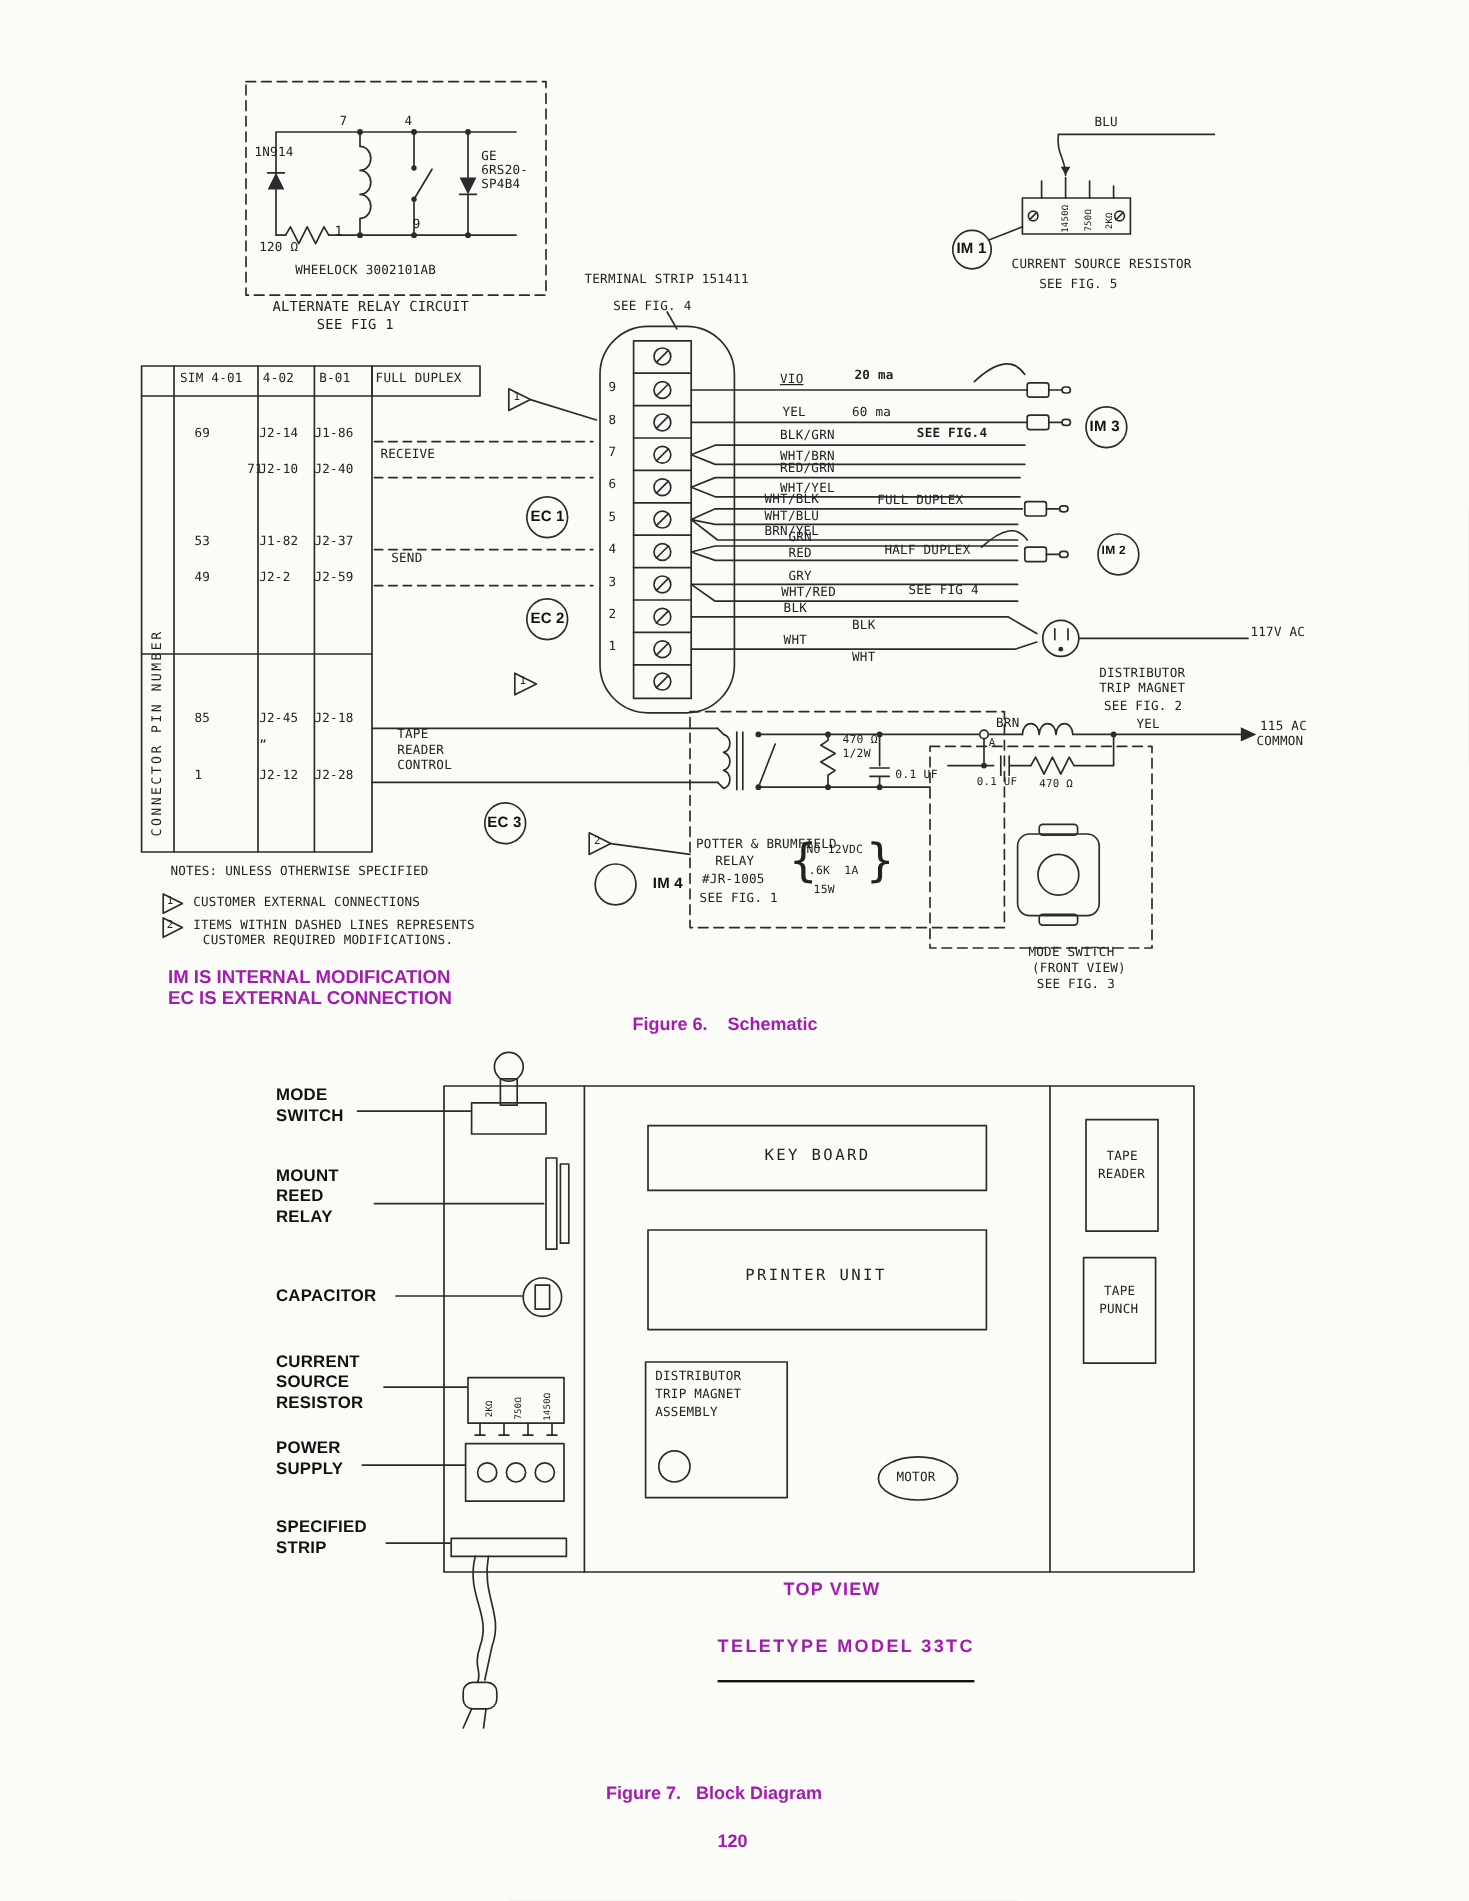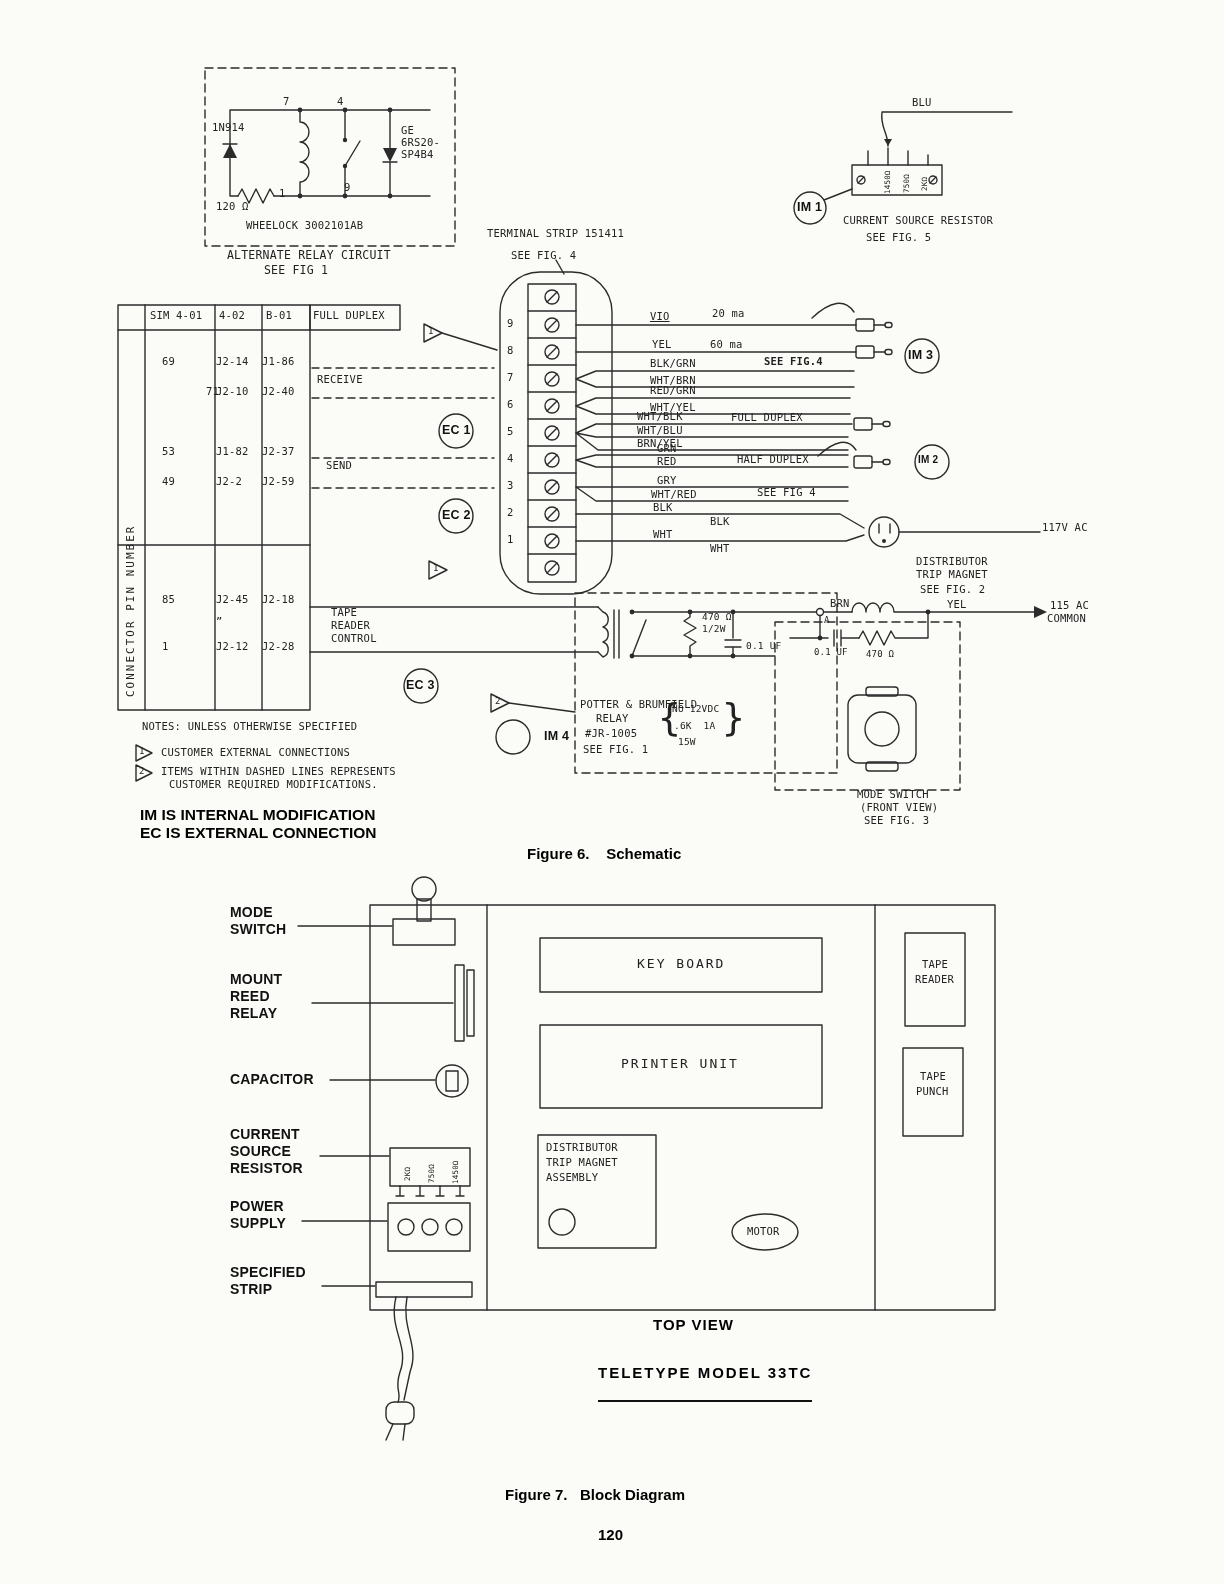--- a/index.html
+++ b/index.html
@@ -5,21 +5,21 @@
   html,body{margin:0;padding:0;background:#dedede;}
   #page{position:relative;width:1224px;height:1584px;margin:0 auto;background:#fbfbf8;overflow:hidden;
         font-family:"Liberation Sans",sans-serif;color:#1a1a1a;}
   #lineart{position:absolute;left:0;top:0;}
   #labels,#pintable{position:absolute;left:0;top:0;width:100%;height:100%;pointer-events:none;}
   .lbl{position:absolute;font-family:"DejaVu Sans Mono",monospace;font-size:10.5px;line-height:1.05;
        letter-spacing:0.2px;white-space:pre;color:#222;}
   .lbl.print{font-family:"Liberation Sans",sans-serif;font-weight:700;letter-spacing:0.2px;color:#111;}
   .lbl.rot{transform-origin:0 0;}
   .cap{position:absolute;font-family:"Liberation Sans",sans-serif;font-weight:700;font-size:15px;
-       white-space:pre;color:#000000;}
+       white-space:pre;color:#a21caf;}
 </style>
 </head>
 <body>
 
 <div id="page">
 
   <svg id="lineart" width="1224" height="1584" viewBox="0 0 1224 1584">
     <defs>
       <g id="scr">
           <circle r="7"></circle>
@@ -204,21 +204,21 @@
       <div class="lbl" style="left: 507px; top: 318px;">9</div>
       <div class="lbl" style="left: 507px; top: 345px;">8</div>
       <div class="lbl" style="left: 507px; top: 372px;">7</div>
       <div class="lbl" style="left: 507px; top: 399px;">6</div>
       <div class="lbl" style="left: 507px; top: 426px;">5</div>
       <div class="lbl" style="left: 507px; top: 453px;">4</div>
       <div class="lbl" style="left: 507px; top: 480px;">3</div>
       <div class="lbl" style="left: 507px; top: 507px;">2</div>
       <div class="lbl" style="left: 507px; top: 534px;">1</div>
       <div class="lbl" style="left: 650px; top: 311px; text-decoration: underline;">VIO</div>
-      <div class="lbl" style="left: 712px; top: 308px;">20 ma</div>
+      <div class="lbl" style="left: 712px; top: 308px; font-weight: bold;">20 ma</div>
       <div class="lbl" style="left: 652px; top: 339px;">YEL</div>
       <div class="lbl" style="left: 710px; top: 339px;">60 ma</div>
       <div class="lbl" style="left: 650px; top: 358px;">BLK/GRN</div>
       <div class="lbl" style="left: 764px; top: 356px; font-weight: bold;">SEE FIG.4</div>
       <div class="lbl" style="left: 650px; top: 375px;">WHT/BRN</div>
       <div class="lbl" style="left: 650px; top: 385px;">RED/GRN</div>
       <div class="lbl" style="left: 650px; top: 402px;">WHT/YEL</div>
       <div class="lbl" style="left: 637px; top: 411px;">WHT/BLK</div>
       <div class="lbl" style="left: 731px; top: 412px;">FULL DUPLEX</div>
       <div class="lbl" style="left: 637px; top: 425px; text-align: right;">WHT/BLU</div>

